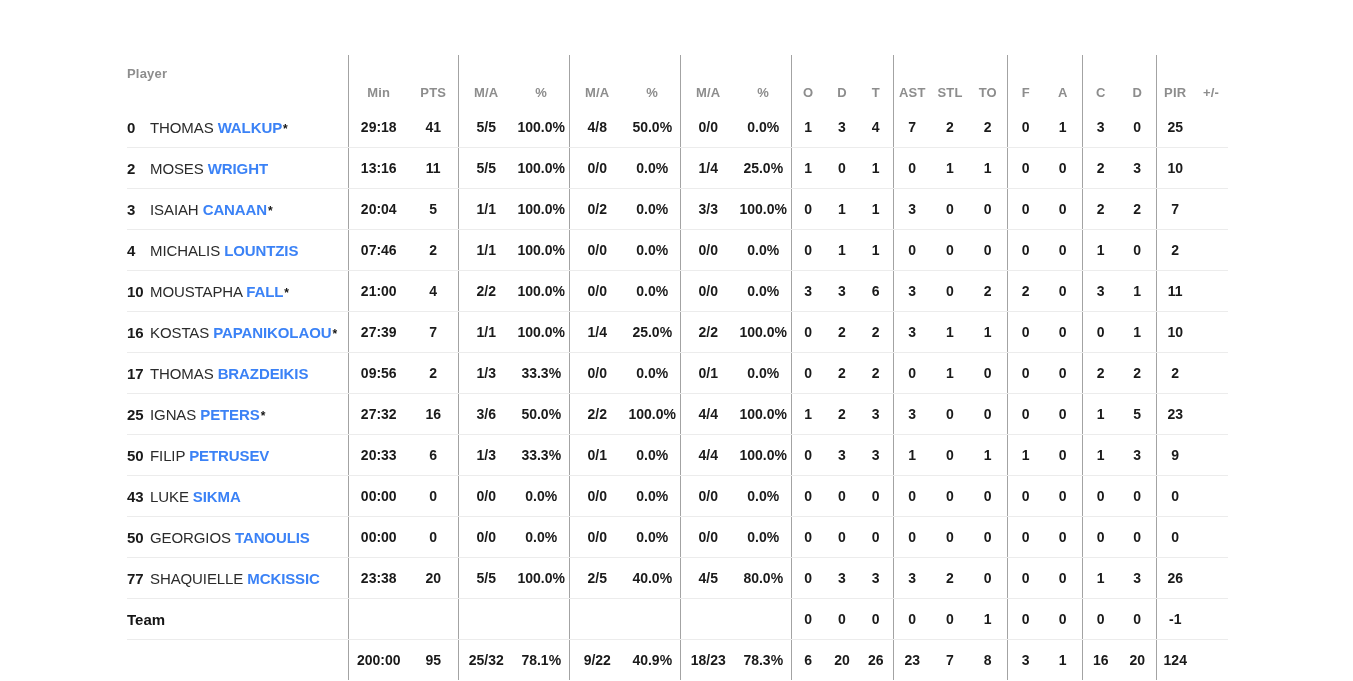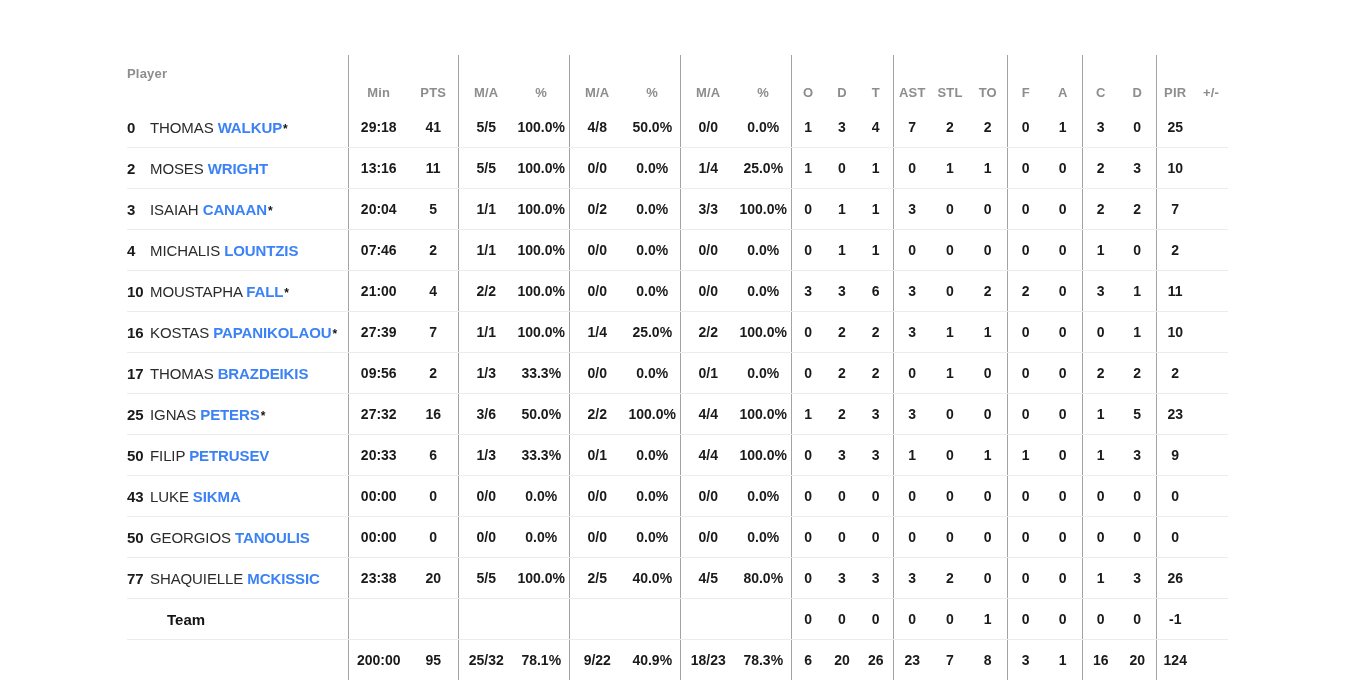--- a/index.html
+++ b/index.html
@@ -37,21 +37,21 @@
   tbody td{
     height:40px;font-size:14px;font-weight:700;color:var(--data-text);
     text-align:center;vertical-align:middle;border-bottom:1px solid var(--rowline);
   }
   tbody tr:last-child td{border-bottom:none;}
   td.player-cell{text-align:left;}
   .jersey{display:inline-block;width:23px;font-size:15px;font-weight:700;color:var(--data-text);letter-spacing:-.2px;}
   .fname{font-size:15px;font-weight:400;color:#2b2b2b;letter-spacing:-.1px;text-align:right;}
   .lname{font-size:15px;font-weight:700;color:#3b82f6;letter-spacing:-.1px;}
   .starter-mark{font-size:12px;font-weight:700;margin-left:1px;color:#141414;}
-  .row-label{font-size:15px;font-weight:700;color:#141414;margin-left:40px;}
+  .row-label{font-size:15px;font-weight:700;color:#141414;}
 </style>
 </head>
 <body>
 
 <div class="box-score">
   <table>
     <colgroup>
       <col style="width:221px">
       <col style="width:61px">
         <col style="width:49px">

